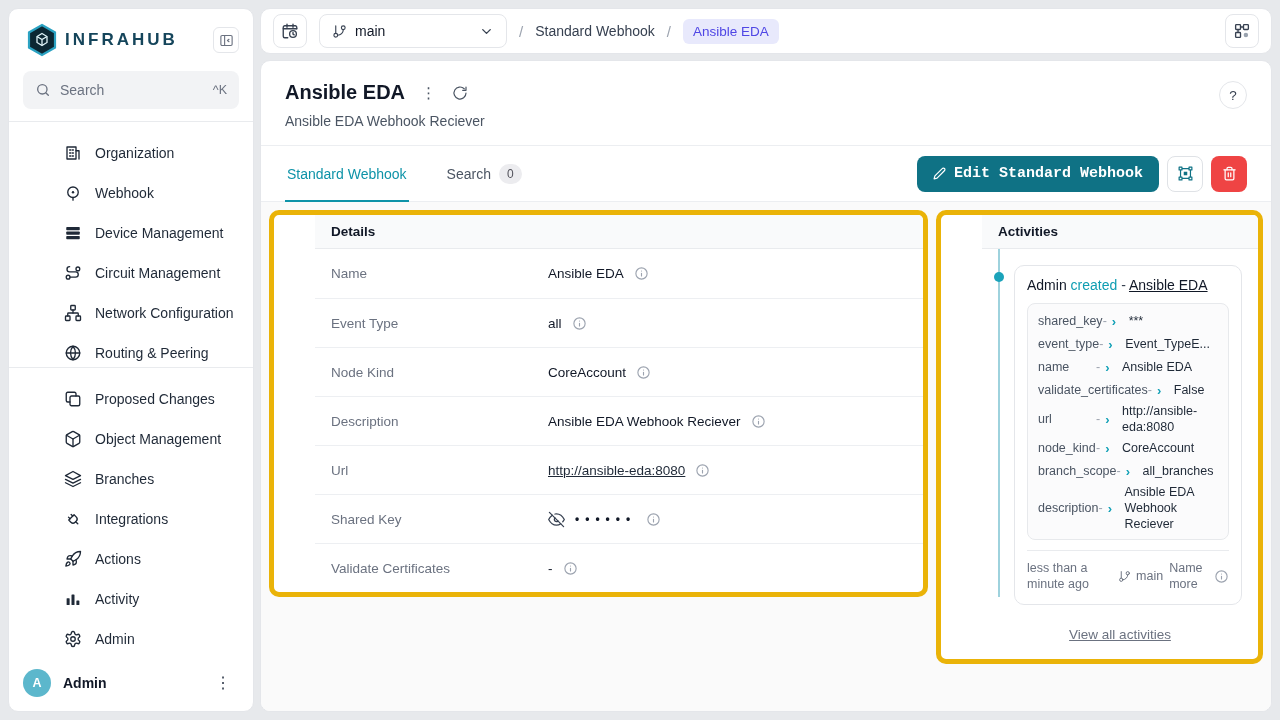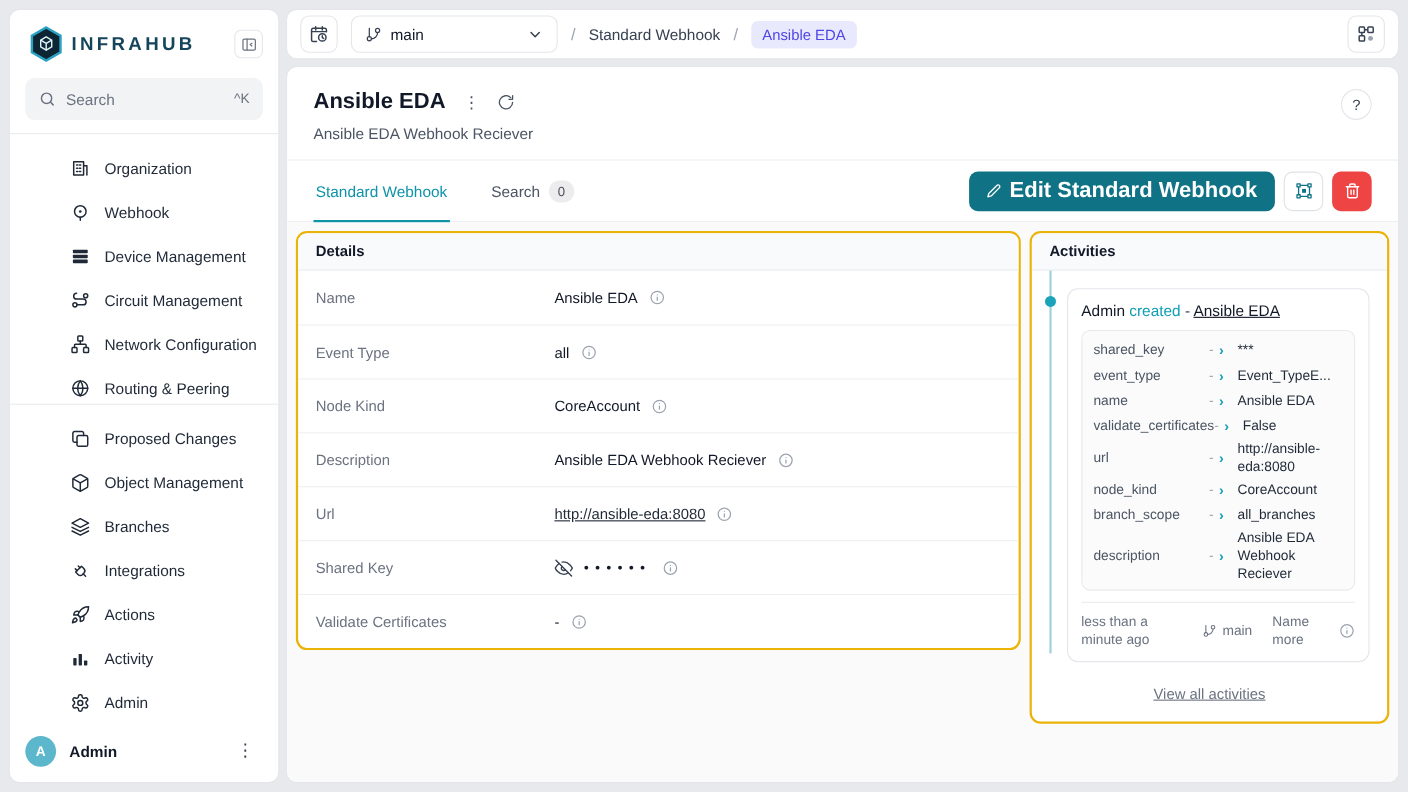--- a/index.html
+++ b/index.html
@@ -55,30 +55,30 @@
   .refresh-btn svg { width:16px; height:16px; }
   .page-sub { margin-top:9px; font-size:14px; color:#4b5563; }
   .help-btn { margin-left:auto; width:28px; height:28px; border:1px solid #e4e6ea; border-radius:50%; display:flex; align-items:center; justify-content:center; font-size:13.5px; color:#374151; cursor:pointer; background:#fff; }
 
   .tabs-row { display:flex; align-items:center; padding:0 24px; border-bottom:1px solid #eceef1; height:56px; flex-shrink:0; }
   .tab { position:relative; height:56px; display:flex; align-items:center; gap:8px; padding:0 2px; margin-right:36px; font-size:14px; color:#4b5563; cursor:pointer; }
   .tab.active { color:#0e93a8; font-weight:500; }
   .tab.active::after { content:""; position:absolute; left:0; right:0; bottom:0; height:2px; background:#0e93a8; }
   .tab-badge { background:#ececef; color:#52525b; font-size:12px; padding:3px 8px; border-radius:99px; }
   .tabs-actions { margin-left:auto; display:flex; gap:8px; align-items:center; }
-  .btn-primary { height:36px; background:#0f7285; color:#fff; border:none; border-radius:8px; font-size:20px; font-weight:600; font-family:Liberation Sans, sans-serif; display:flex; align-items:center; gap:8px; padding:0 16px; cursor:pointer; }
+  .btn-primary { height:36px; background:#0f7285; color:#fff; border:none; border-radius:8px; font-size:15px; font-weight:600; font-family:Liberation Mono, monospace; display:flex; align-items:center; gap:8px; padding:0 16px; cursor:pointer; }
   .btn-primary svg { width:13px; height:13px; }
   .btn-square { width:36px; height:36px; border-radius:8px; display:flex; align-items:center; justify-content:center; cursor:pointer; }
   .btn-outline { border:1px solid #dfe2e6; background:#fff; color:#0f7285; }
   .btn-outline svg { width:17px; height:17px; }
   .btn-danger { border:none; background:#ef4444; color:#fff; }
   .btn-danger svg { width:15px; height:15px; }
 
   .content-area { flex:1; background:#fafafa; padding:8px; display:flex; gap:8px; align-items:flex-start; overflow:hidden; }
-  .panel { background:#fff; border:2px solid #eab308; border-radius:10px; overflow:hidden; }
+  .panel { background:#fff; border:5px solid #eab308; border-radius:10px; overflow:hidden;padding-left:41px; }
   .panel-head { background:#f9fafb; border-bottom:1px solid #e9ebee; padding:9px 16px; font-size:13.5px; font-weight:700; color:#111827; }
 
   
   .details-panel { flex:1; }
   .drow { display:flex; align-items:center; min-height:49px; padding:0 16px; font-size:13.5px; }
   .drow + .drow { border-top:1px solid #edeff2; }
   .drow-label { width:217px; flex-shrink:0; color:#6b7280; }
   .drow-val { display:flex; align-items:center; gap:10px; color:#111827; }
   .info-ic { width:15px; height:15px; color:#9ca3af; flex-shrink:0; cursor:pointer; }
   .badge-yellow { background:#fbeba8; color:#27272a; font-size:12.5px; font-weight:500; padding:5px 10px; border-radius:6px; }

